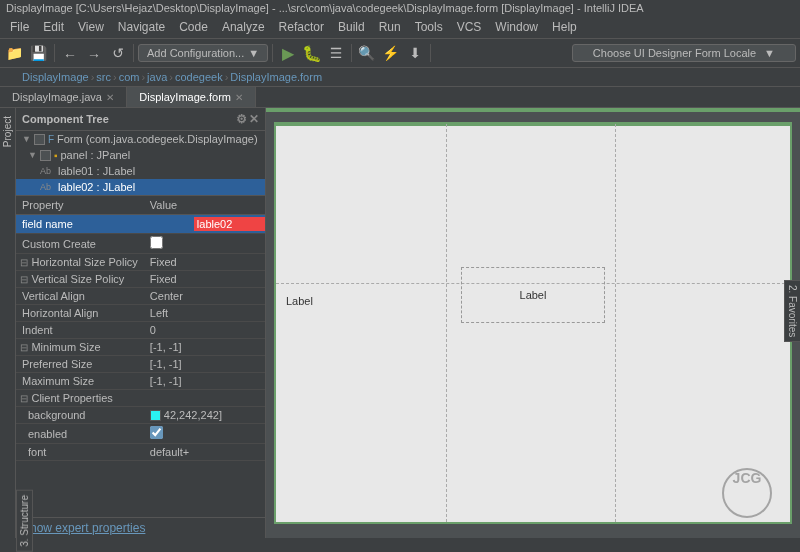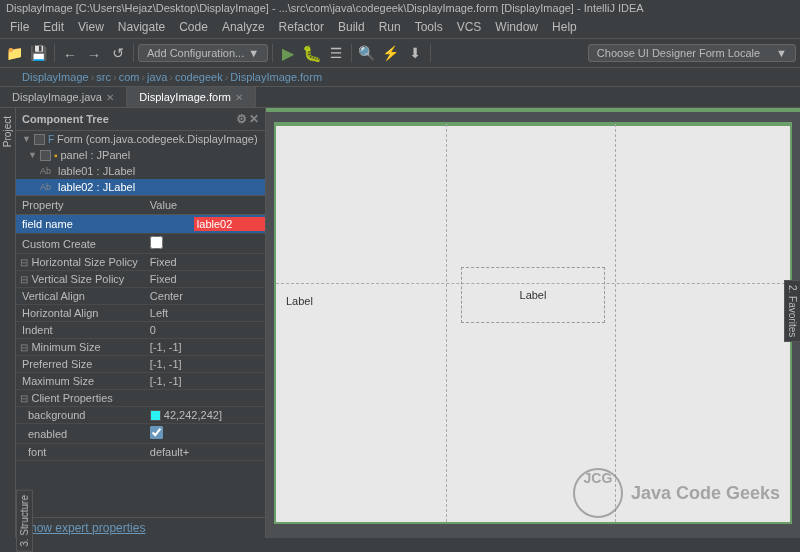--- a/index.html
+++ b/index.html
@@ -68,25 +68,25 @@
       cursor: pointer;
       display: flex; align-items: center; gap: 4px;
     }
     .toolbar-run { color: #6a9955; font-size: 16px; }
     .toolbar-debug { color: #6897bb; font-size: 16px; }
     .toolbar-locale {
       background: #4c5052;
       border: 1px solid #666;
       border-radius: 3px;
       color: #bbb;
-      padding: 2px 8px;
+      padding: 2px 20px;
       font-size: 11px;
       cursor: pointer;
       margin-left: auto;
-      display: flex; align-items: center; gap: 16px;
+      display: flex; align-items: center; gap: 8px;
     }
 
     
     .breadcrumb {
       background: #3c3f41;
       padding: 3px 22px;
       font-size: 11px;
       color: #bbb;
       display: flex;
       align-items: center;
@@ -503,21 +503,20 @@
       <div style="position:absolute; left:36%; top:36%; width:28%; height:14%; border:1px dashed #999; display:flex; align-items:center; justify-content:center;">
         <span style="font-size:11px; color:#333;">Label</span>
       </div>
     </div>
 
     <div class="jcg-watermark">
       <div class="jcg-circle">
         <span>JCG</span>
       </div>
       <div>
-        <div class="jcg-text">Java Code Geeks</div>
       </div>
     </div>
 
     <div style="position:absolute; right:-1px; top:40%; writing-mode:vertical-rl; font-size:10px; color:#bbb; padding:4px 2px; background:#3c3f41; border:1px solid #555; cursor:pointer;">
       <span>2. Favorites</span>
     </div>
   </div>
 </div>
 
 <div style="position:fixed; left:16px; bottom:0; writing-mode:vertical-rl; transform:rotate(180deg); font-size:10px; color:#bbb; padding:4px 2px; background:#3c3f41; border:1px solid #555; cursor:pointer; z-index:10;">

